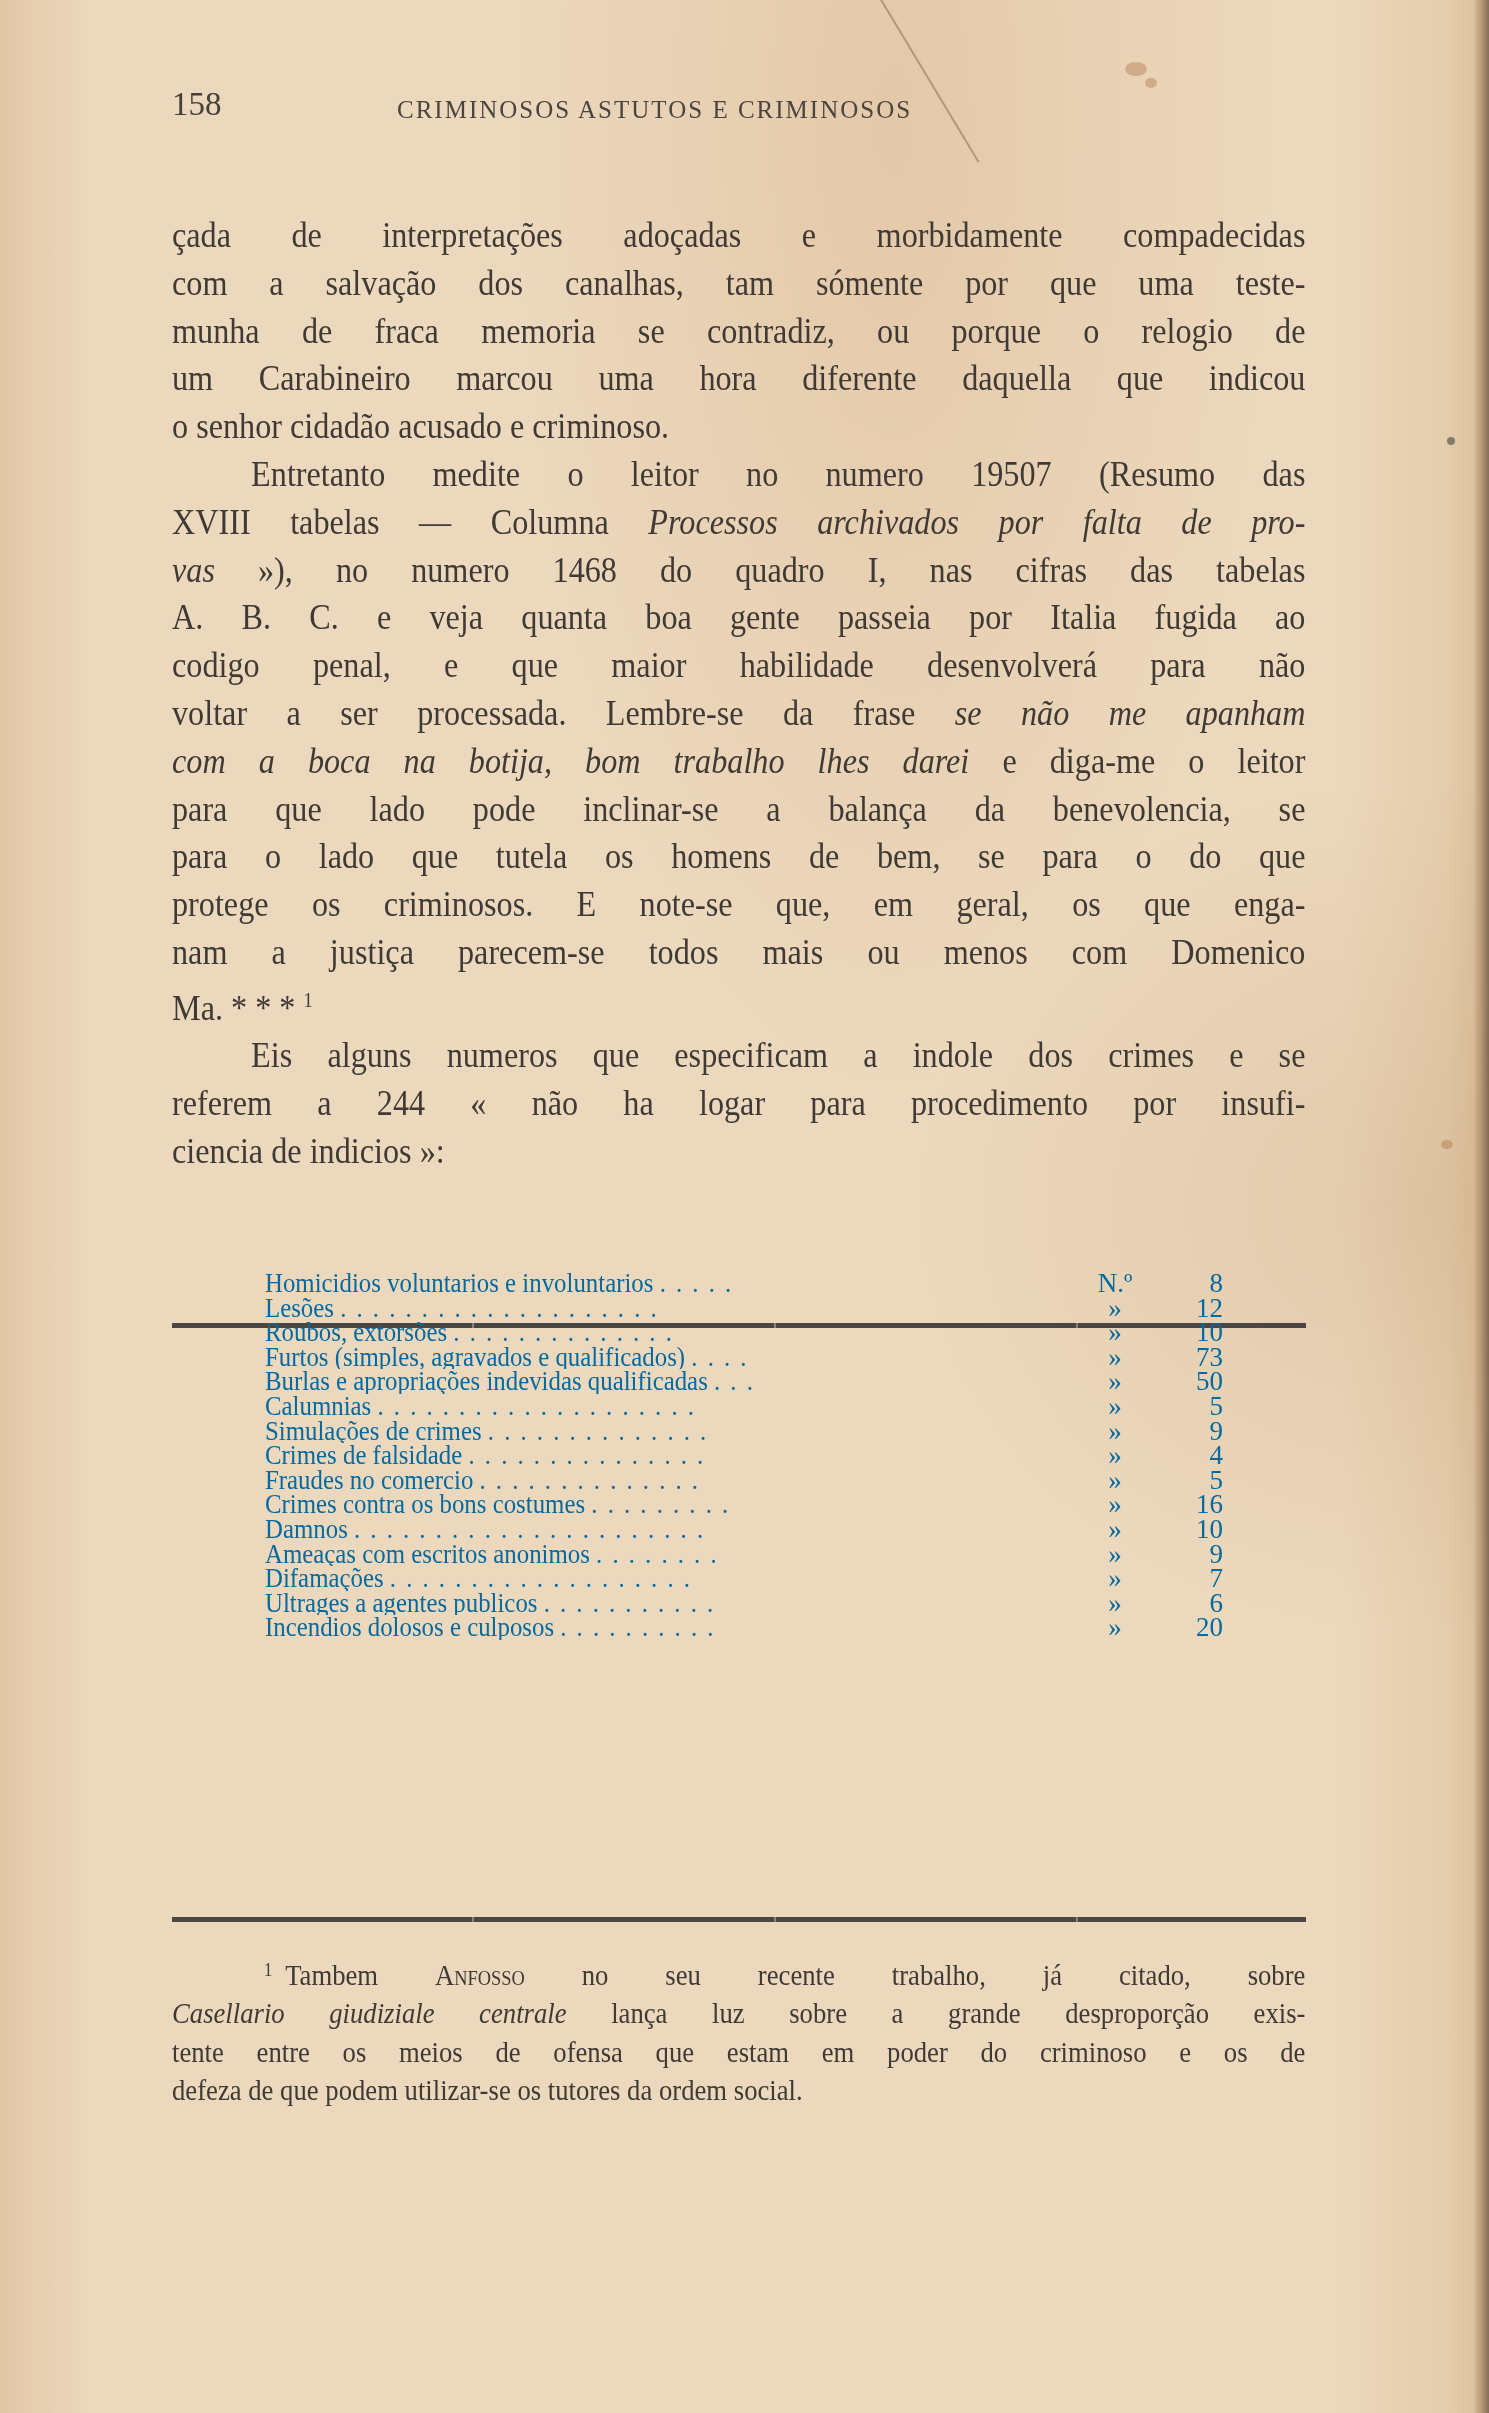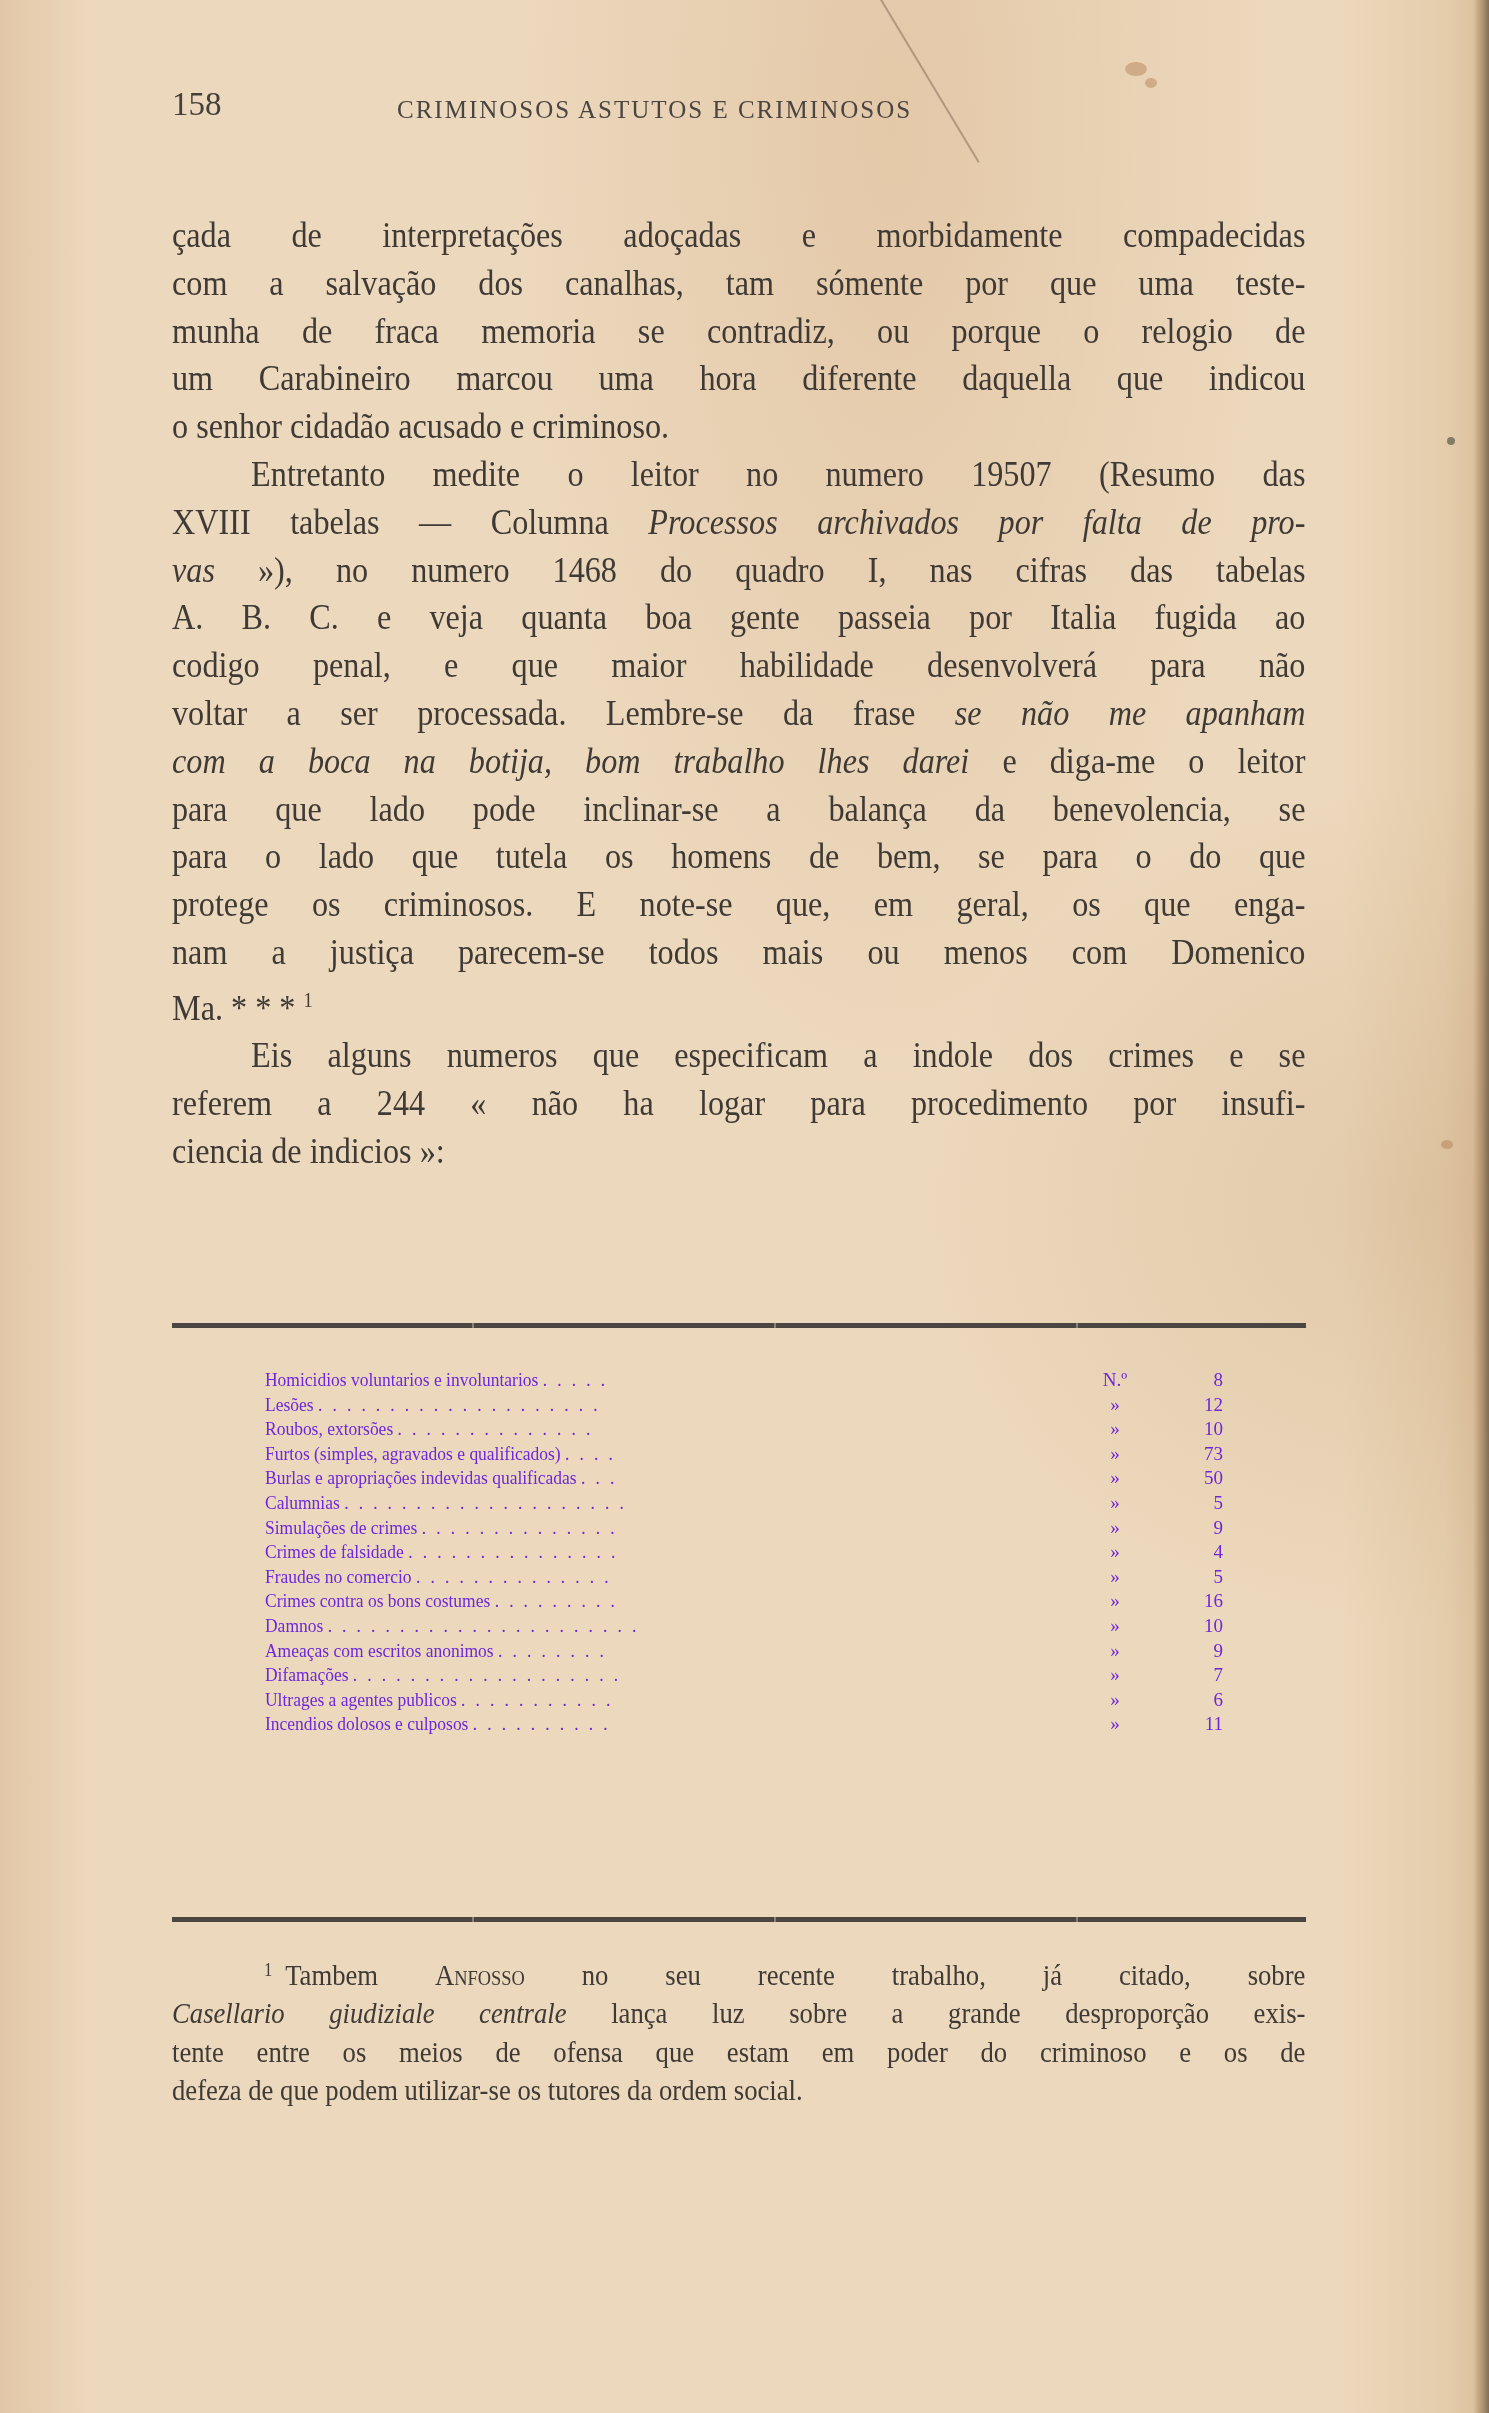--- a/index.html
+++ b/index.html
@@ -52,22 +52,22 @@
   .body-text .line.last { text-align-last: left; }
   em { font-style: italic; }
   .sc { font-variant: small-caps; }
   .rule {
     position: absolute; left: 172px; width: 1134px; height: 5px;
     background: repeating-linear-gradient(90deg, #4b4641 0 300px, #8a8178 300px 302px);
   }
   .rule.top { top: 1323px; }
   .rule.bottom { top: 1917px; }
   .table {
-    position: absolute; left: 265px; top: 1368px; width: 1040px;
-    font-size: 19px; line-height: 24.6px; color: #6d28d9;
+    position: absolute; left: 265px; top: 1271px; width: 1040px;
+    font-size: 27px; line-height: 24.6px; color: #0369a1;
   }
   .row { position: relative; height: 24.6px; white-space: nowrap; }
   .row .label {
     position: absolute; left: 0; width: 780px; overflow: hidden;
     transform: scaleX(0.92); transform-origin: left top;
   }
   .row .label .leader { letter-spacing: 11px; }
   .row .unit { position: absolute; left: 820px; width: 60px; text-align: center; }
   .row .value { position: absolute; right: 82px; width: 60px; text-align: right; }
   .footnote {
@@ -199,21 +199,21 @@
       <span class="value">7</span>
     </div>
     <div class="row">
       <span class="label"><span>Ultrages a agentes publicos</span> <span class="leader">...........</span></span>
       <span class="unit">»</span>
       <span class="value">6</span>
     </div>
     <div class="row">
       <span class="label"><span>Incendios dolosos e culposos</span> <span class="leader">..........</span></span>
       <span class="unit">»</span>
-      <span class="value">11</span>
+      <span class="value">20</span>
     </div>
   </div>
 
 <div class="rule bottom"></div>
 
 <div class="col footnote">
   <span class="line first"><span class="fn-mark">1</span><span>Tambem </span><span class="sc">Anfosso</span><span> no seu recente trabalho, já citado, sobre</span></span>
   <span class="line"><em>Casellario giudiziale centrale</em><span> lança luz sobre a grande desproporção exis-</span></span>
   <span class="line">tente entre os meios de ofensa que estam em poder do criminoso e os de</span>
   <span class="line last">defeza de que podem utilizar-se os tutores da ordem social.</span>

